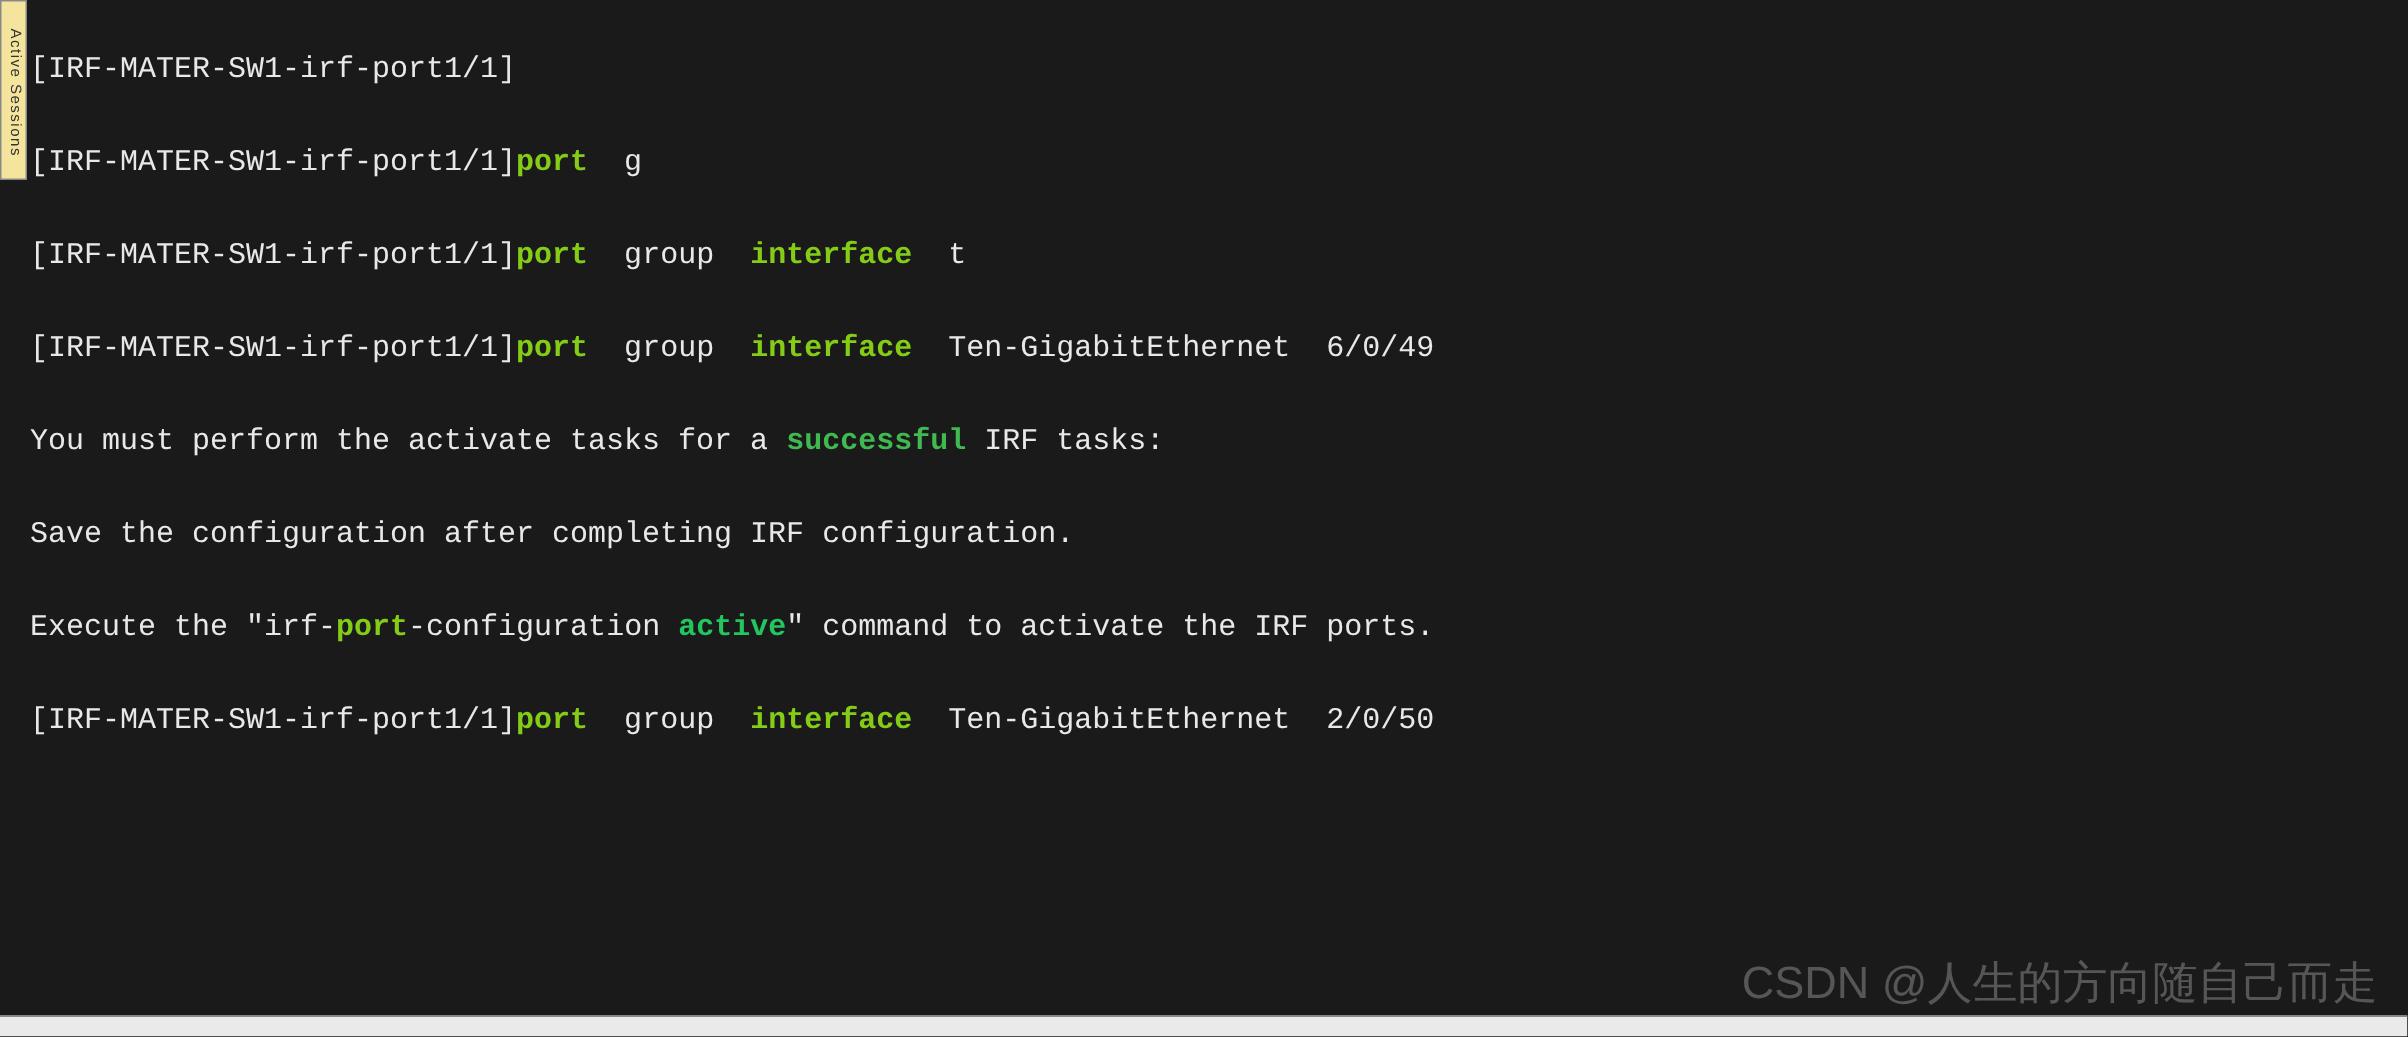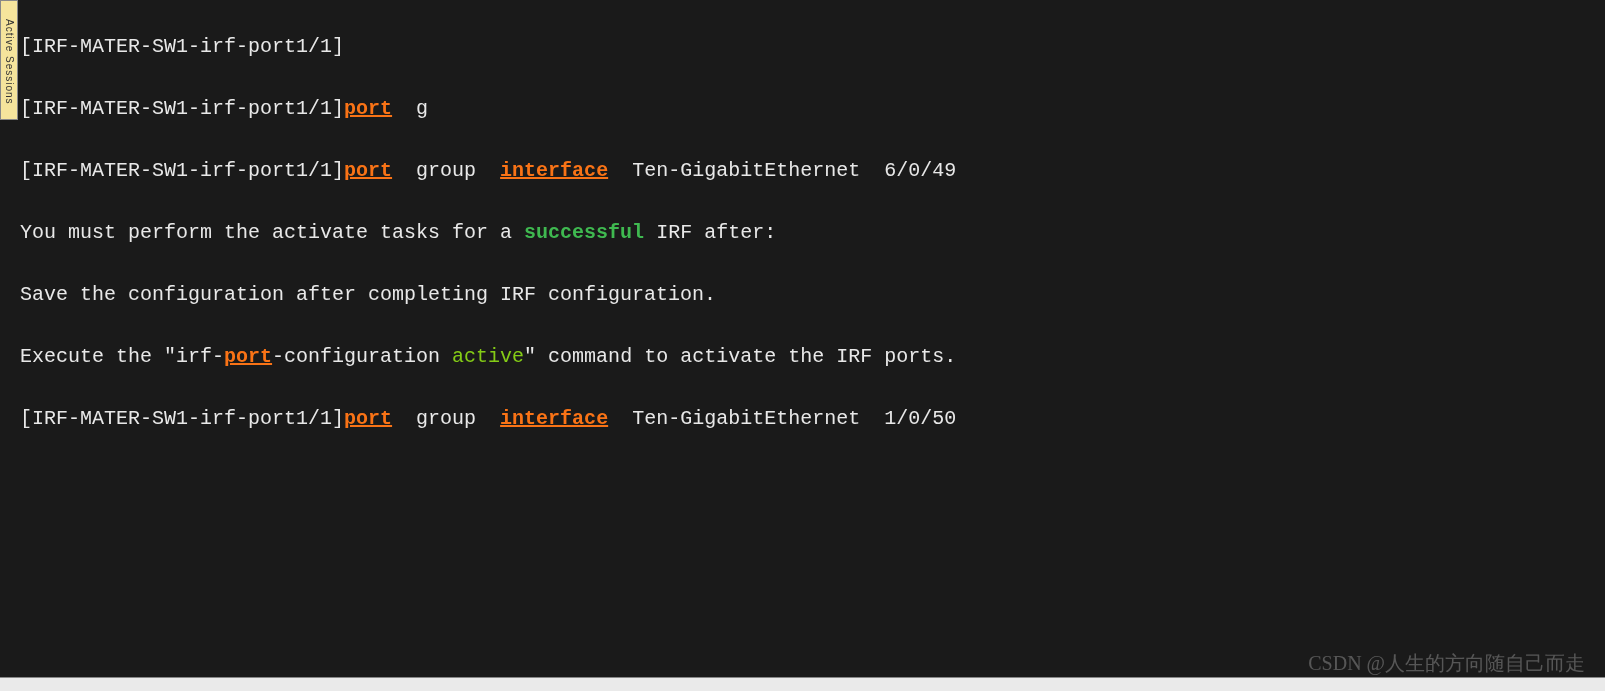--- a/index.html
+++ b/index.html
@@ -33,30 +33,30 @@
   }
   .terminal {
     position: absolute;
     left: 20px;
     top: 0;
     right: 0;
     padding: 0;
     white-space: pre;
   }
   .line { display: block; }
-  .hl-orange { color: #f97316; font-weight: bold; text-decoration: underline; }
+  .hl-orange { color: #84cc16; font-weight: bold; }
   .hl-green  { color: #3fb950; font-weight: bold; }
-  .hl-red    { color: #84cc16; font-weight: normal; }
+  .hl-red    { color: #22c55e; font-weight: bold; }
   .watermark {
     position: absolute;
     right: 20px;
     bottom: 12px;
     color: rgba(200,200,200,0.35);
-    font-family: Liberation Serif, serif;
-    font-size: 20px;
+    font-family: Liberation Sans, sans-serif;
+    font-size: 30px;
     pointer-events: none;
   }
   .bottom-bar {
     position: absolute;
     left: 0;
     right: 0;
     bottom: 0;
     height: 14px;
     background: #eaeaea;
     border-top: 1px solid #888;
@@ -65,25 +65,26 @@
 </head>
 <body>
 
 <div class="sidebar-tab">
   <span>Active Sessions</span>
 </div>
 
 <div class="terminal">
 <span class="line"><span>[IRF-MATER-SW1-irf-port1/1]</span><span></span></span>
 <span class="line"><span>[IRF-MATER-SW1-irf-port1/1]</span><span class="hl-orange">port</span><span>  g</span></span>
+<span class="line"><span>[IRF-MATER-SW1-irf-port1/1]</span><span class="hl-orange">port</span><span>  group  </span><span class="hl-orange">interface</span><span>  t</span></span>
 <span class="line"><span>[IRF-MATER-SW1-irf-port1/1]</span><span class="hl-orange">port</span><span>  group  </span><span class="hl-orange">interface</span><span>  Ten-GigabitEthernet  6/0/49</span></span>
-<span class="line"><span>You must perform the activate tasks for a </span><span class="hl-green">successful</span><span> IRF after:</span></span>
+<span class="line"><span>You must perform the activate tasks for a </span><span class="hl-green">successful</span><span> IRF tasks:</span></span>
 <span class="line"><span>Save the configuration after completing IRF configuration.</span></span>
 <span class="line"><span>Execute the "irf-</span><span class="hl-orange">port</span><span>-configuration </span><span class="hl-red">active</span><span>" command to activate the IRF ports.</span></span>
-<span class="line"><span>[IRF-MATER-SW1-irf-port1/1]</span><span class="hl-orange">port</span><span>  group  </span><span class="hl-orange">interface</span><span>  Ten-GigabitEthernet  1/0/50</span></span>
+<span class="line"><span>[IRF-MATER-SW1-irf-port1/1]</span><span class="hl-orange">port</span><span>  group  </span><span class="hl-orange">interface</span><span>  Ten-GigabitEthernet  2/0/50</span></span>
 
 
 
 
 
 
 
 
 
 

